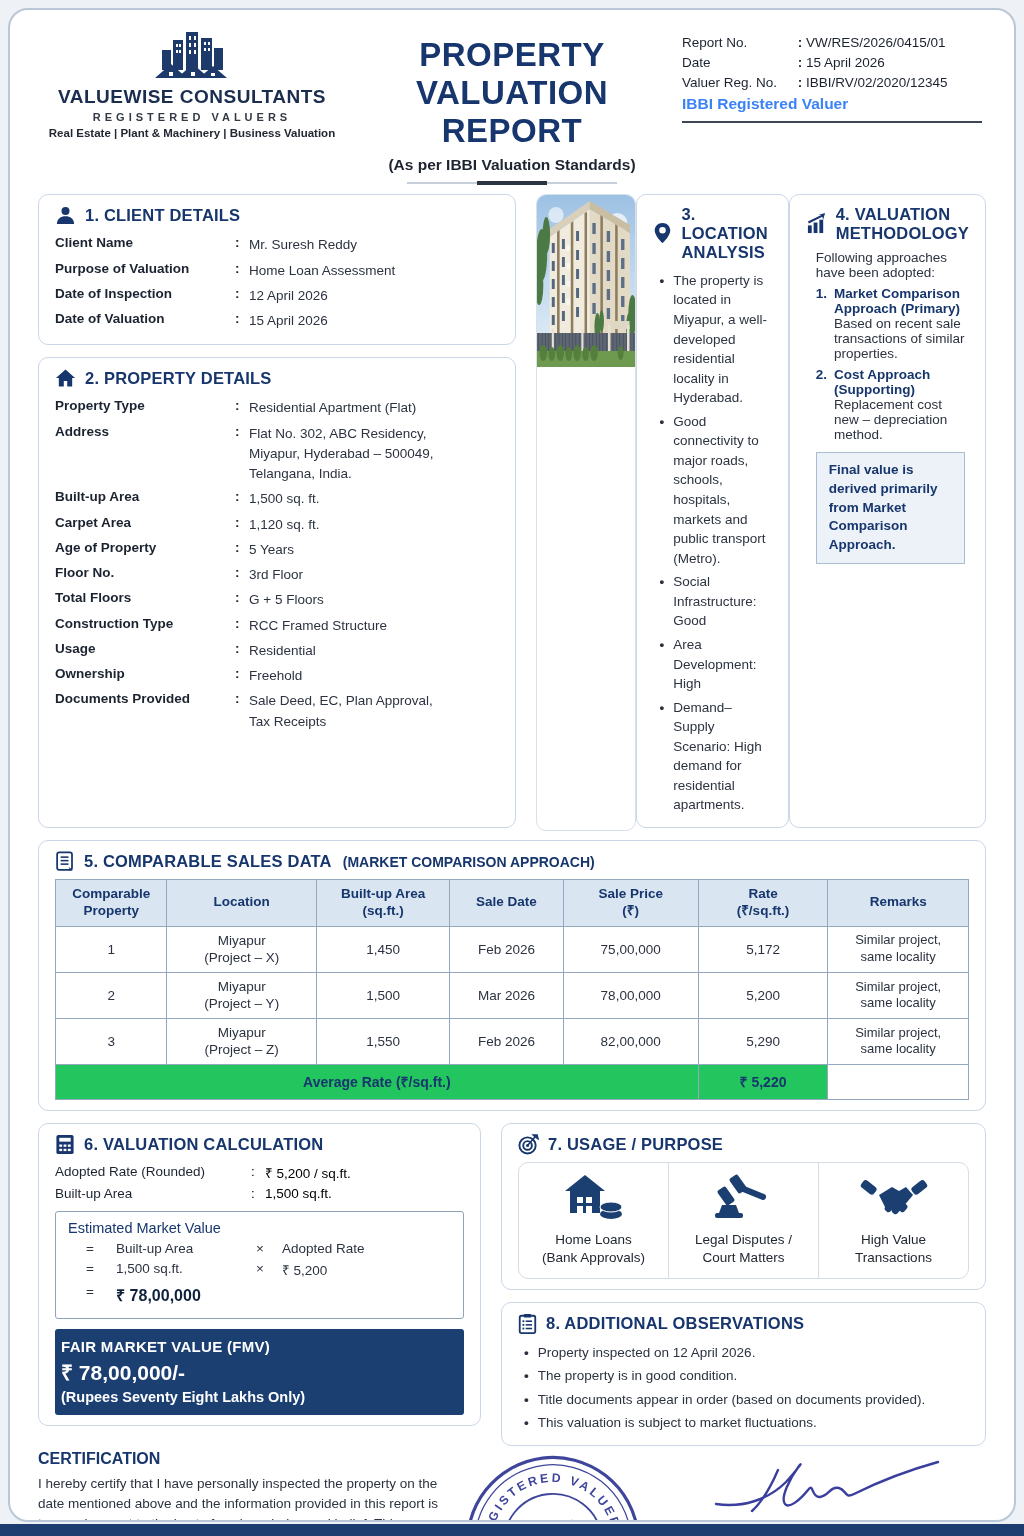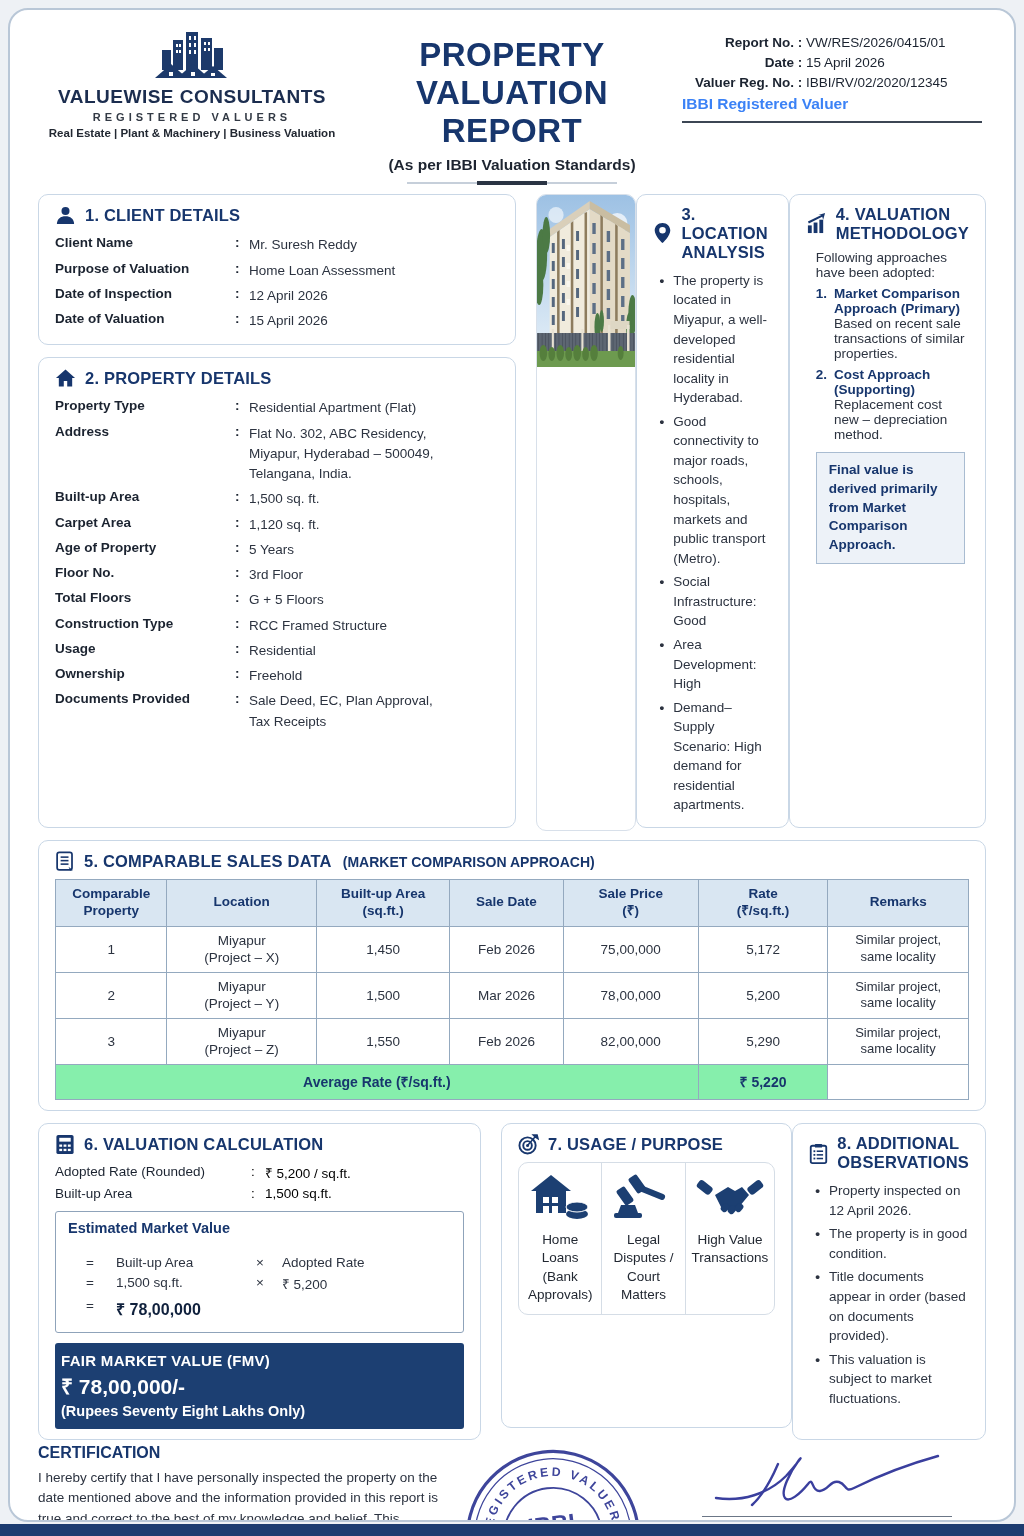--- a/index.html
+++ b/index.html
@@ -19,21 +19,21 @@
   .company-name { font-size:19px; font-weight:bold; color:#1b2d4f; letter-spacing:.5px; }
   .company-tag { font-size:11px; font-weight:bold; color:#333a45; letter-spacing:4px; margin-top:3px; }
   .company-svc { font-size:11.5px; color:#222832; margin-top:4px; font-weight:bold; }
   .title-block { text-align:center; flex:1; padding-top:8px; }
   .title-line { font-size:33px; font-weight:bold; color:#17366d; line-height:1.15; letter-spacing:.5px; }
   .title-sub { font-size:15.5px; color:#1d2430; margin-top:6px; font-weight:bold; }
   .title-rule { width:210px; height:2px; background:#c6cfda; margin:8px auto 0 auto; position:relative; }
   .title-rule::after { content:""; position:absolute; left:50%; top:-1px; transform:translateX(-50%); width:70px; height:4px; background:#2a3443; }
   .meta-block { width:300px; font-size:13.5px; color:#1b2330; padding-top:4px; }
   .meta-row { display:grid; grid-template-columns:112px 12px 1fr; padding:2.5px 0; }
-  .meta-label { font-weight:bold;text-align:right; }
+  .meta-label { font-weight:normal; }
   .meta-colon { font-weight:bold; text-align:center; }
   .meta-footer { font-size:15.5px; font-weight:bold; margin-top:3px; color:#3b82f6; }
   .meta-rule { height:1.5px; background:#3c4654; margin-top:8px; }
 
   
   .main-cols { display:flex; gap:20px; margin-top:6px; }
   .col-left { width:478px; display:flex; flex-direction:column; }
   .col-right { flex:1; display:flex; flex-direction:row; }
   .card { border:1.5px solid #c9d7e6; border-radius:10px; background:#fff; padding:10px 16px 10px 16px; margin-bottom:12px; }
   .grow { flex:1; }
@@ -60,31 +60,31 @@
 
   
   .photo { border-radius:10px; overflow:hidden; margin-bottom:9px; border:1px solid #d8e0ea; }
   .photo svg { display:block; }
 
   
   table { width:100%; border-collapse:collapse; table-layout:fixed; }
   th,td { border:1px solid #94a9bf; text-align:center; vertical-align:middle; }
   th { background:#d9e6f2; color:#17366d; font-size:13.5px; font-weight:bold; padding:6px 4px; line-height:1.25; }
   td { font-size:13.5px; color:#2c3340; padding:5px 4px; line-height:1.3; }
-  .avg-cell { background:#86efac; font-weight:bold; color:#17366d; font-size:14px; padding:8px 4px; }
+  .avg-cell { background:#22c55e; font-weight:bold; color:#17366d; font-size:14px; padding:8px 4px; }
   .remarks-td { font-size:13px; }
 
   
   .bottom-cols { display:flex; gap:20px; }
   .bcol-left { width:443px; }
-  .bcol-right { flex:1; display:flex; flex-direction:row; }
+  .bcol-right { flex:1; display:flex; flex-direction:column; }
   .calc-row { display:grid; grid-template-columns:196px 14px 1fr; font-size:13.5px; padding:2px 0; }
   .calc-row .lbl { font-weight:normal; color:#1b2330; }
   .emv-box { border:1.5px solid #8fa3ba; border-radius:3px; margin-top:8px; padding:8px 12px 10px 12px; }
-  .emv-title { font-size:14.5px; font-weight:bold; color:#17366d; margin-bottom:16px; }
+  .emv-title { font-size:14.5px; font-weight:normal; color:#17366d; margin-bottom:2px; }
   .emv-row { display:grid; grid-template-columns:18px 30px 140px 26px 1fr; font-size:13.5px; color:#2c3340; padding:2.5px 0; }
   .emv-row .eq { text-align:left; }
   .emv-row.bold .a { font-weight:bold; color:#10213d; font-size:16px; }
   .fmv-box { background:#1c3f72; color:#fff; text-align:left; padding:9px 6px 10px 6px; border-radius:3px; margin-top:10px; }
   .fmv-title { font-size:15px; font-weight:bold; letter-spacing:.3px; }
   .fmv-value { font-size:21px; font-weight:bold; margin-top:3px; }
   .fmv-words { font-size:14.5px; font-weight:bold; margin-top:3px; }
 
   .usage-wrap { border:1.5px solid #d5dde6; border-radius:10px; display:flex; margin-top:2px; }
   .usage-item { flex:1; text-align:center; padding:10px 6px 10px 6px; }

